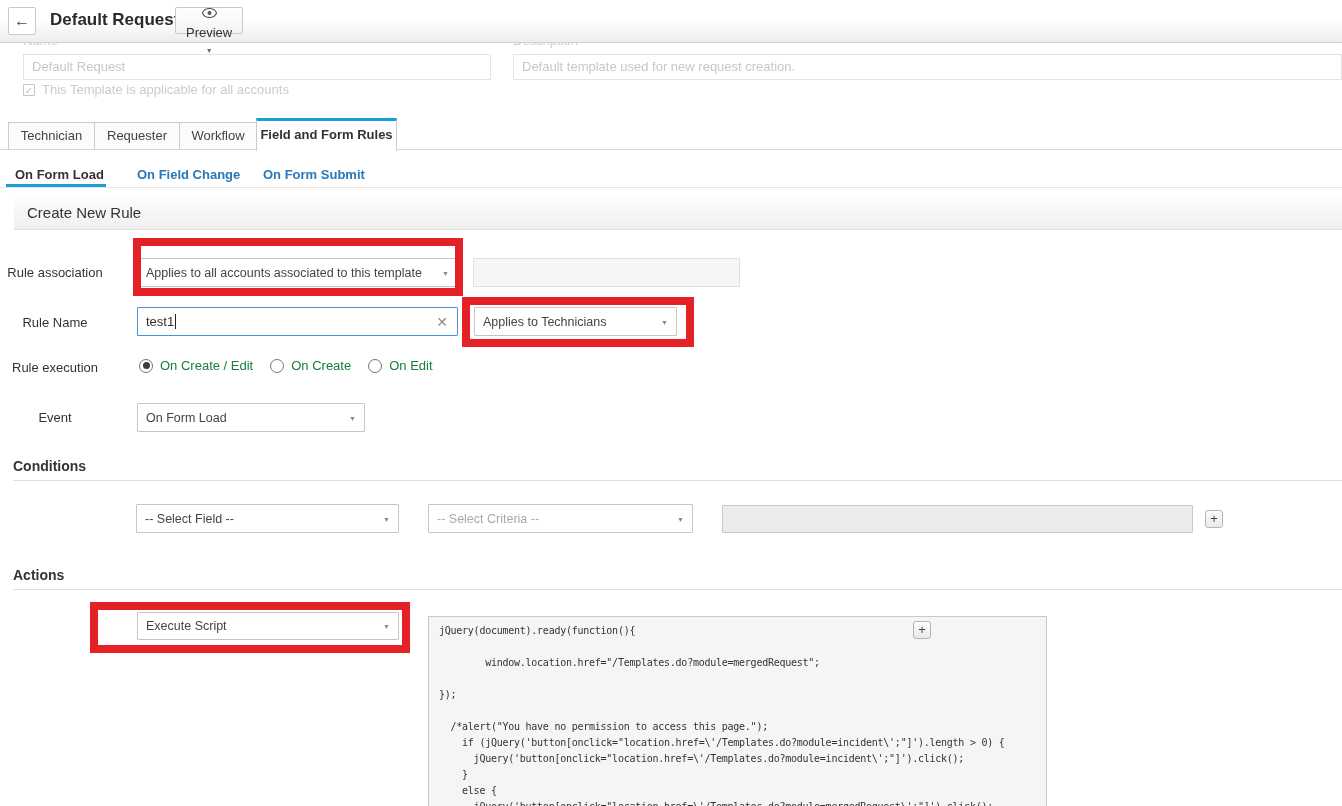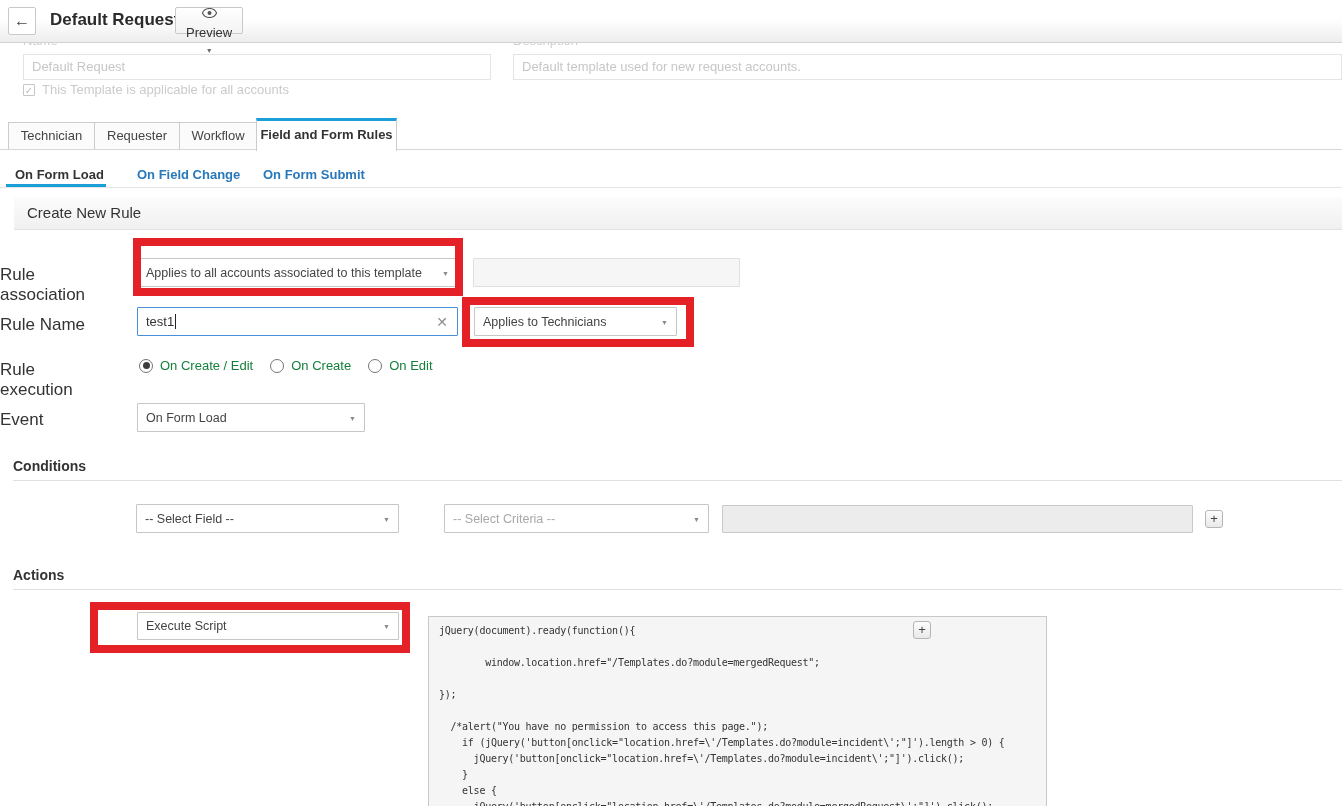--- a/index.html
+++ b/index.html
@@ -64,28 +64,28 @@
   
   .create-bar {
     left:14px; top:197px; width:1342px; height:33px;
     background:linear-gradient(180deg,#fcfcfc,#f0f0f0); border-bottom:1px solid #e2e2e2;
     font-size:15px; color:#333; line-height:32px; padding-left:13px;
   }
   .section-title { font-size:14px; font-weight:bold; color:#333; }
   .section-divider { height:1px; background:#e0e0e0; }
 
   
-  .frm-label { width:110px; text-align:left; font-size:17px; color:#333; }
+  .frm-label { width:110px; text-align:center; font-size:13px; color:#333; }
   .dropdown {
     position:absolute; border:1px solid #c6c6c6; background:#fff; border-radius:1px;
     font-size:12.5px; color:#444; padding:0 22px 0 8px; display:flex; align-items:center; cursor:pointer;
     white-space:nowrap; overflow:hidden;
   }
   .dropdown .dd-caret { position:absolute; right:8px; top:50%; transform:translateY(-50%); font-size:7px; color:#8a8a8a; }
-  .dropdown.disabled { color:#a8a8a8;margin-left:16px; }
+  .dropdown.disabled { color:#a8a8a8; }
   .dis-input { position:absolute; background:#f6f6f6; border:1px solid #e0e0e0; border-radius:1px; }
   .dis-input2 { position:absolute; background:#ececec; border:1px solid #c9c9c9; border-radius:1px; }
 
   .text-input {
     position:absolute; background:#fff; border:1px solid #4a90d9; border-radius:1px;
     font-size:13px; color:#333; display:flex; align-items:center; padding:0 26px 0 8px;
   }
   .cursor-bar { display:inline-block; width:1px; height:15px; background:#222; margin-left:1px; }
   .clear-x { position:absolute; right:9px; top:50%; transform:translateY(-50%); color:#8e8e8e; font-size:14px; cursor:pointer; }
 
@@ -119,21 +119,21 @@
 
 <div class="canvas">
 
   <div class="abs faded-label" style="left:23px; top:33px;">Name</div>
   <div class="abs faded-input" style="left:23px; top:54px; width:468px; height:26px;">Default Request</div>
   <div class="abs cb-row" style="left:23px; top:82px;">
     <span class="cb-box">✓</span>
     <span class="cb-label">This Template is applicable for all accounts</span>
   </div>
   <div class="abs faded-label" style="left:513px; top:33px;">Description</div>
-  <div class="abs faded-input" style="left:513px; top:54px; width:829px; height:26px;">Default template used for new request accounts.</div>
+  <div class="abs faded-input" style="left:513px; top:54px; width:829px; height:26px;">Default template used for new request creation.</div>
 
   <div class="abs header">
     <div class="back-btn">←</div>
     <div class="page-title">Default Request</div>
     <div class="preview-btn">
       <span class="eye-icon">
         <svg width="15" height="10" viewBox="0 0 15 10">
             <path d="M7.5 0.5 C3.8 0.5 1.2 3.2 0.4 5 C1.2 6.8 3.8 9.5 7.5 9.5 C11.2 9.5 13.8 6.8 14.6 5 C13.8 3.2 11.2 0.5 7.5 0.5 Z" fill="none" stroke="#555" stroke-width="1.1"></path>
             <circle cx="7.5" cy="5" r="2" fill="#555"></circle>
           </svg>

